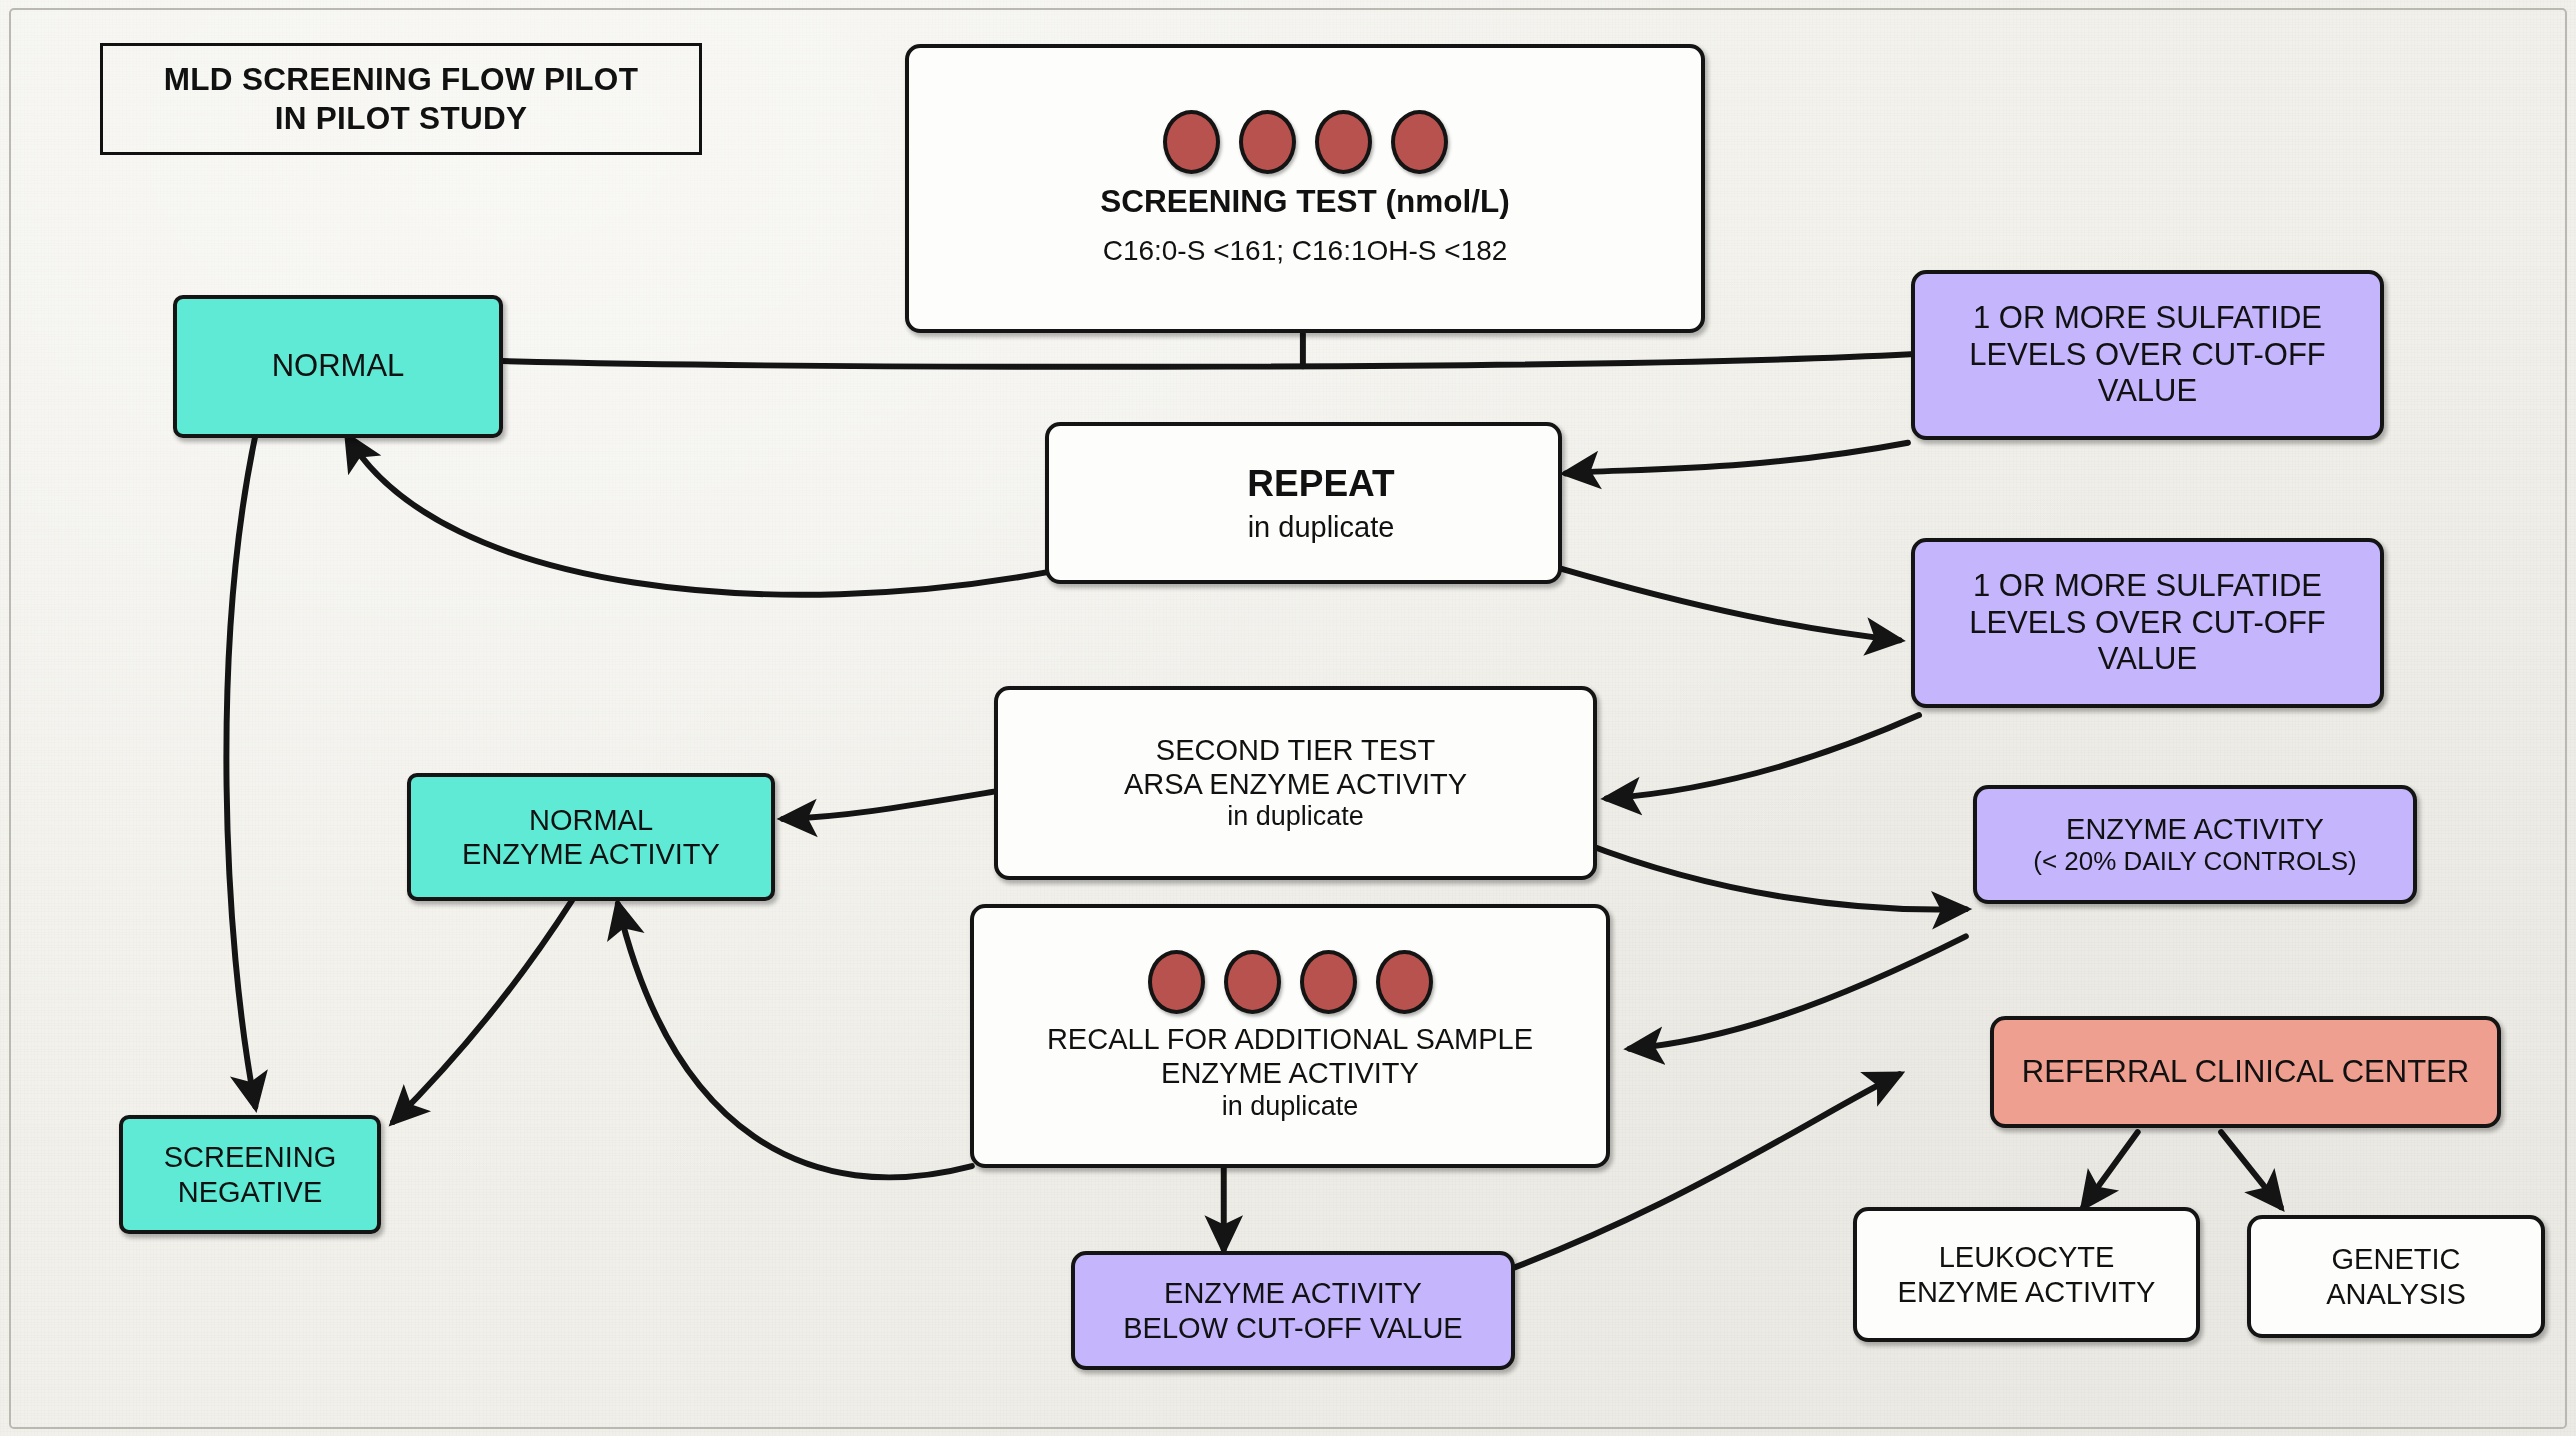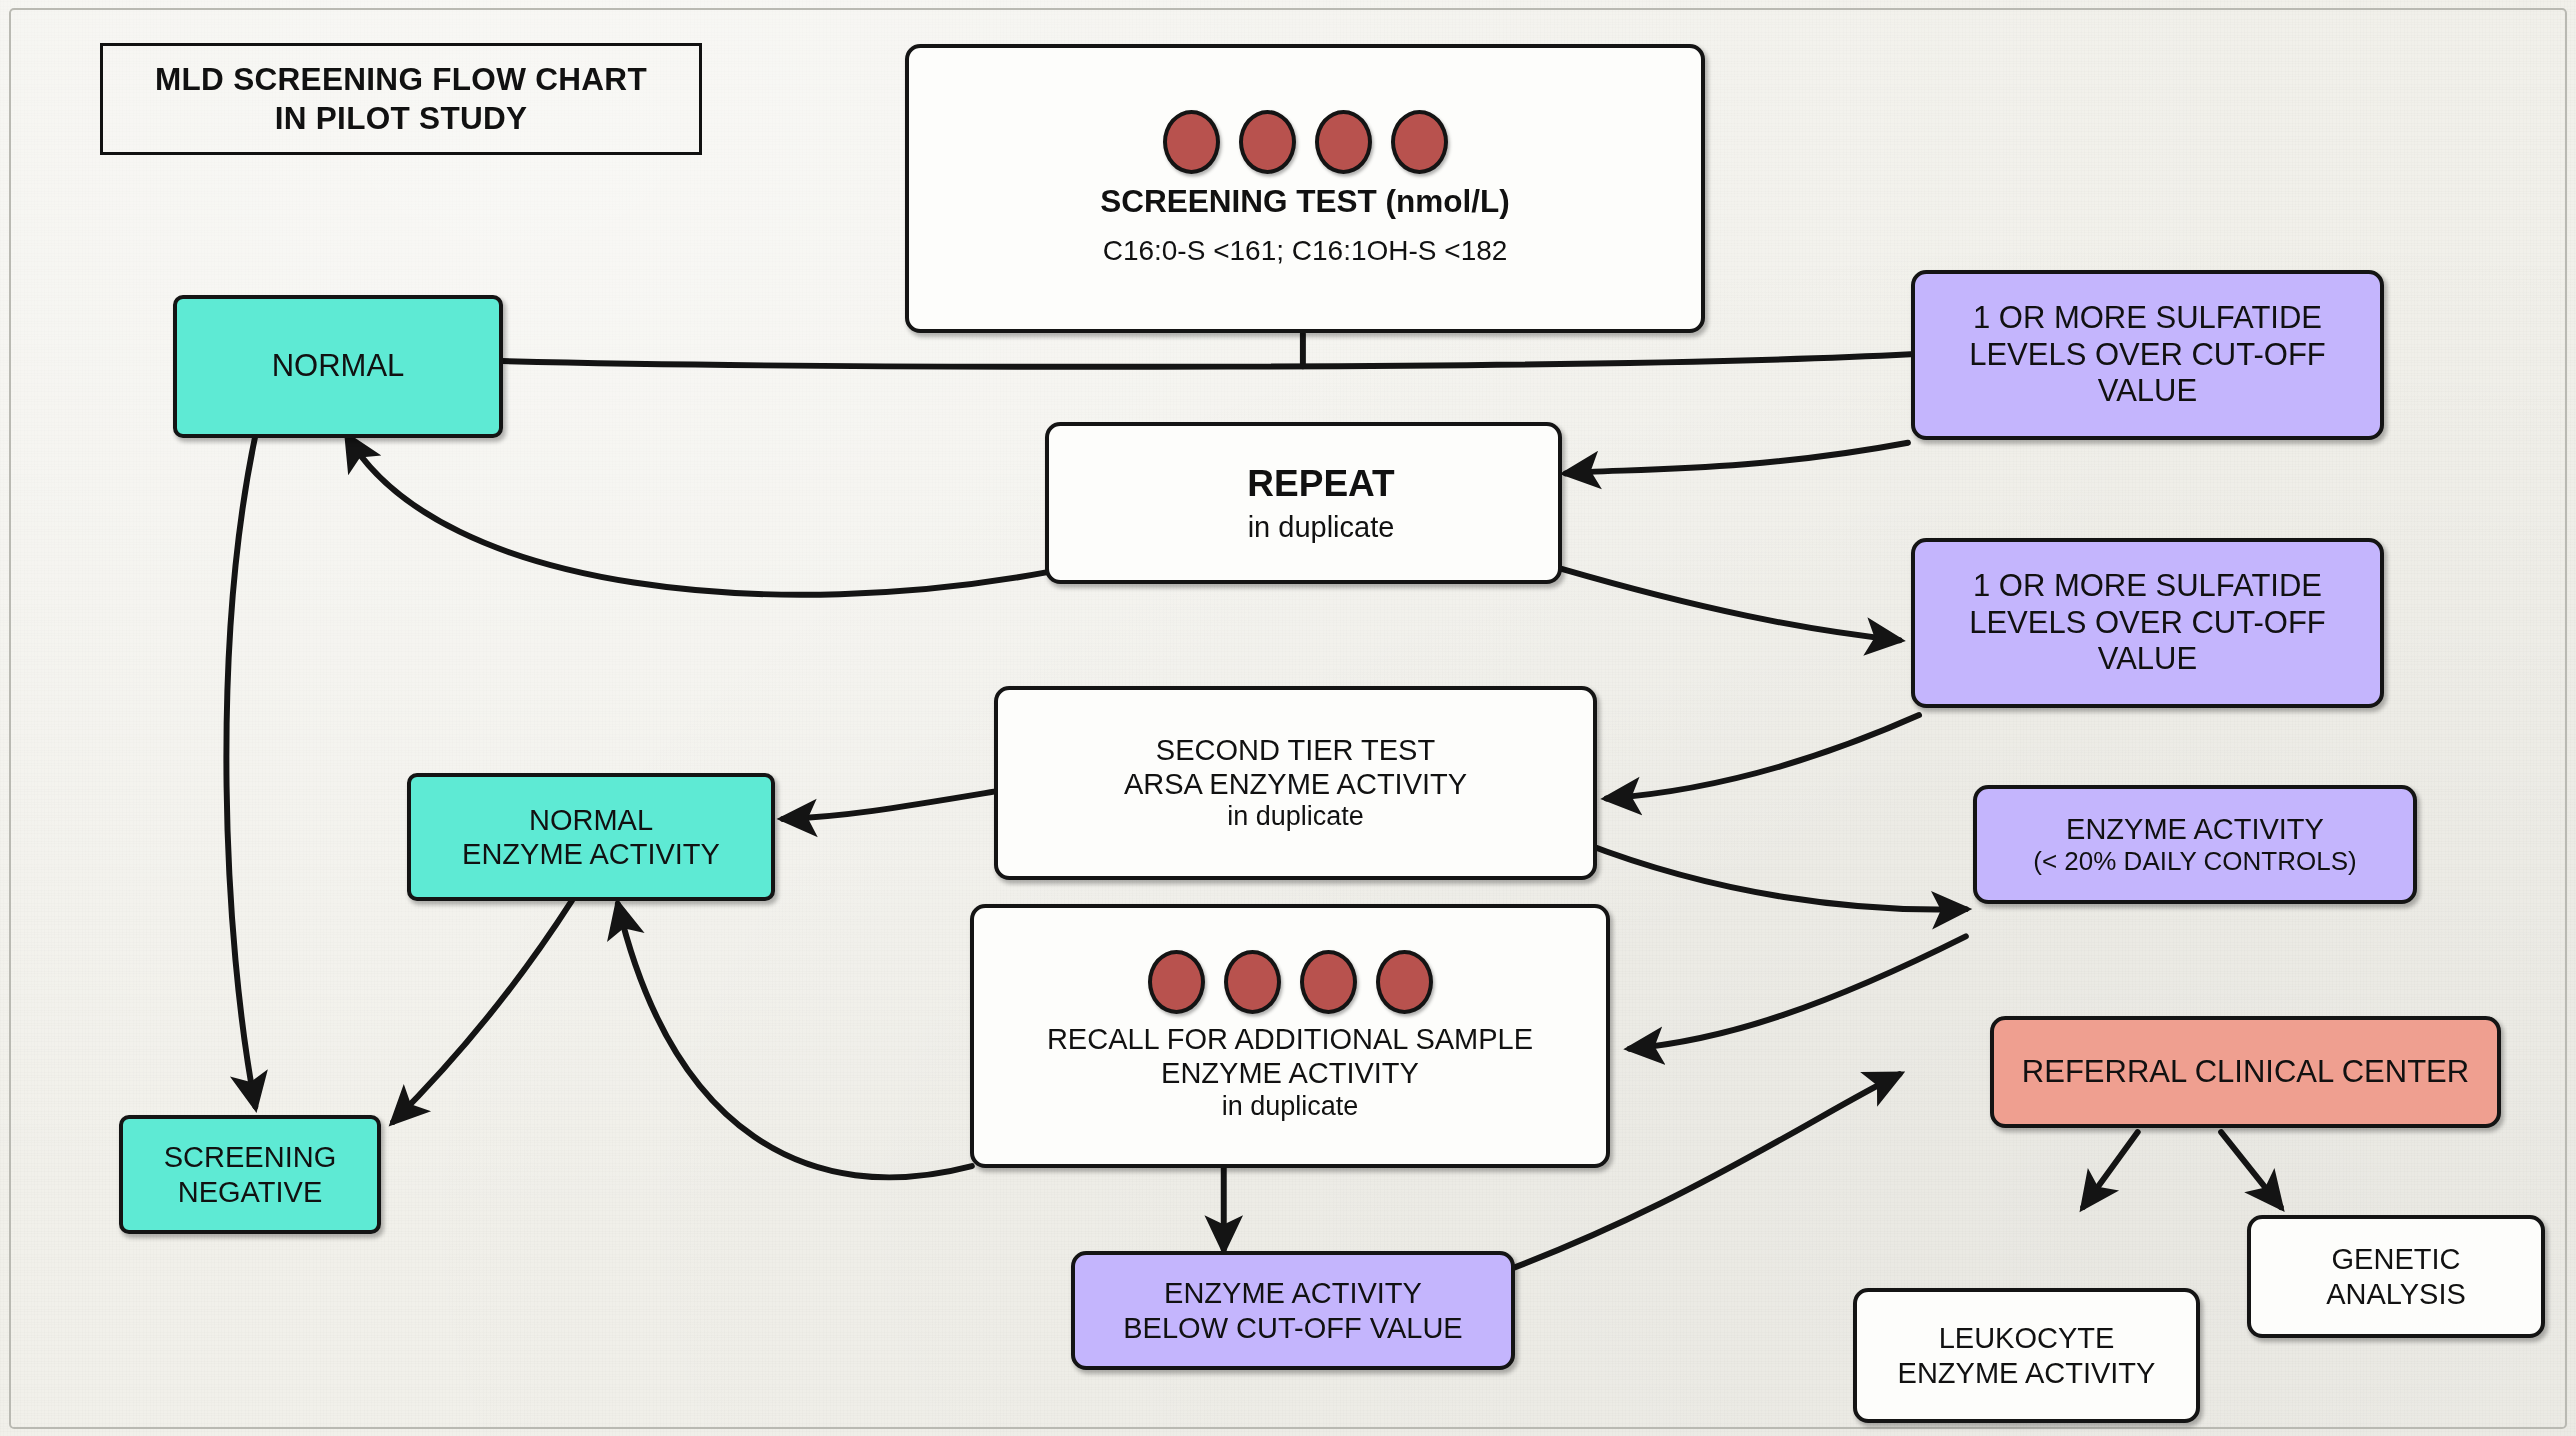--- a/index.html
+++ b/index.html
@@ -130,21 +130,21 @@
 
       
       <path d="M 2512 1330 L 2448 1418" marker-end="url(#ah)"></path>
 
       
       <path d="M 2610 1330 L 2680 1418" marker-end="url(#ah)"></path>
     </g>
   </svg>
 
   <div class="title-box" style="left:100px;top:43px;width:596px;height:106px;font-size:31.5px;">
-    <span class="ln">MLD SCREENING FLOW CHART</span>
+    <span class="ln">MLD SCREENING FLOW PILOT</span>
     <span class="ln">IN PILOT STUDY</span>
   </div>
 
   <div class="node rounded shadowed white" style="left:905px;top:44px;width:800px;height:289px;font-size:28px;padding:13.6px 15.3px;">
     <div class="dots">
       <div class="dot"></div>
       <div class="dot"></div>
       <div class="dot"></div>
       <div class="dot"></div>
     </div>
@@ -208,21 +208,21 @@
 
   <div class="node rounded shadowed salmon" style="left:1943px;top:1016px;width:511px;height:112px;font-size:31px;margin-left:47px;">
     <span class="ln">REFERRAL CLINICAL CENTER</span>
   </div>
 
   <div class="node rounded shadowed orange" style="left:1071px;top:1251px;width:444px;height:119px;font-size:29px;">
     <span class="ln">ENZYME ACTIVITY</span>
     <span class="ln">BELOW CUT-OFF VALUE</span>
   </div>
 
-  <div class="node rounded shadowed white" style="left:1853px;top:1288px;width:347px;height:135px;font-size:29px;">
+  <div class="node rounded shadowed white" style="left:1853px;top:1207px;width:347px;height:135px;font-size:29px;">
     <span class="ln">LEUKOCYTE</span>
     <span class="ln">ENZYME ACTIVITY</span>
   </div>
 
   <div class="node rounded shadowed white" style="left:2247px;top:1215px;width:298px;height:123px;font-size:29px;">
     <span class="ln">GENETIC</span>
     <span class="ln">ANALYSIS</span>
   </div>
 
 </div>

